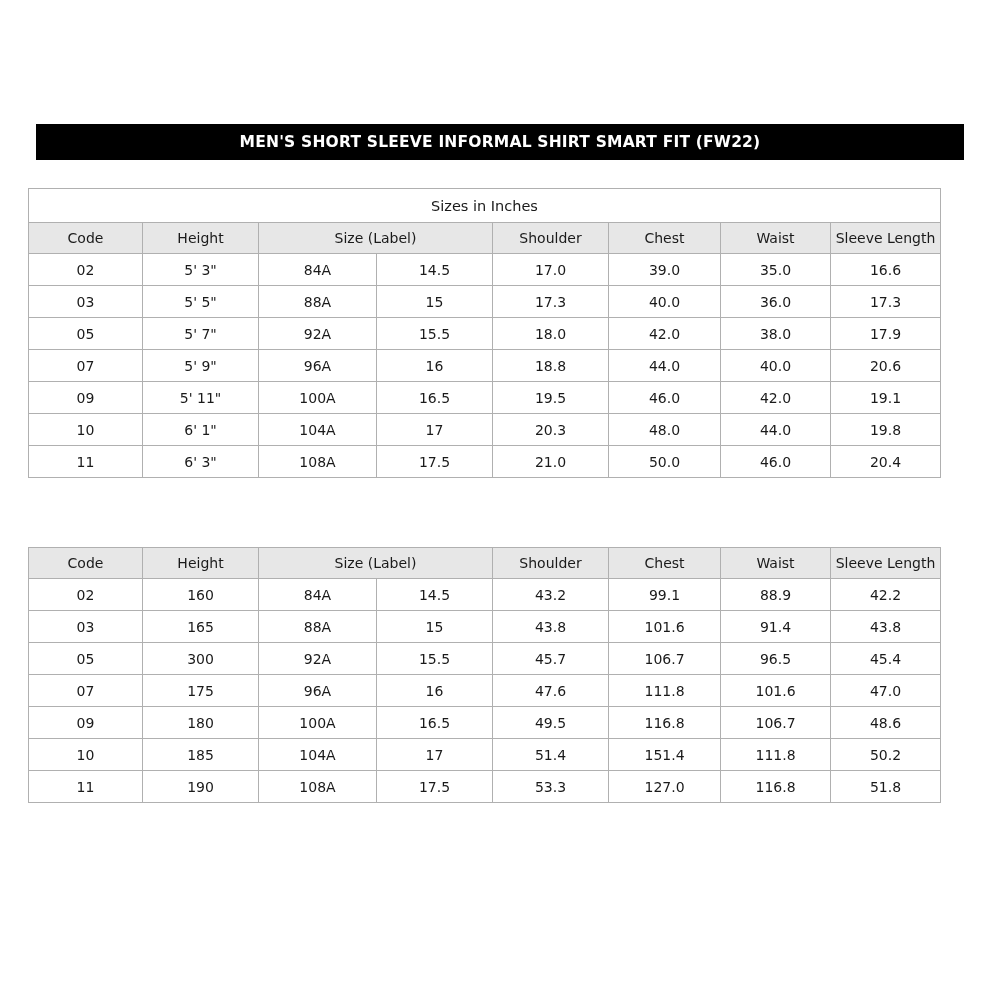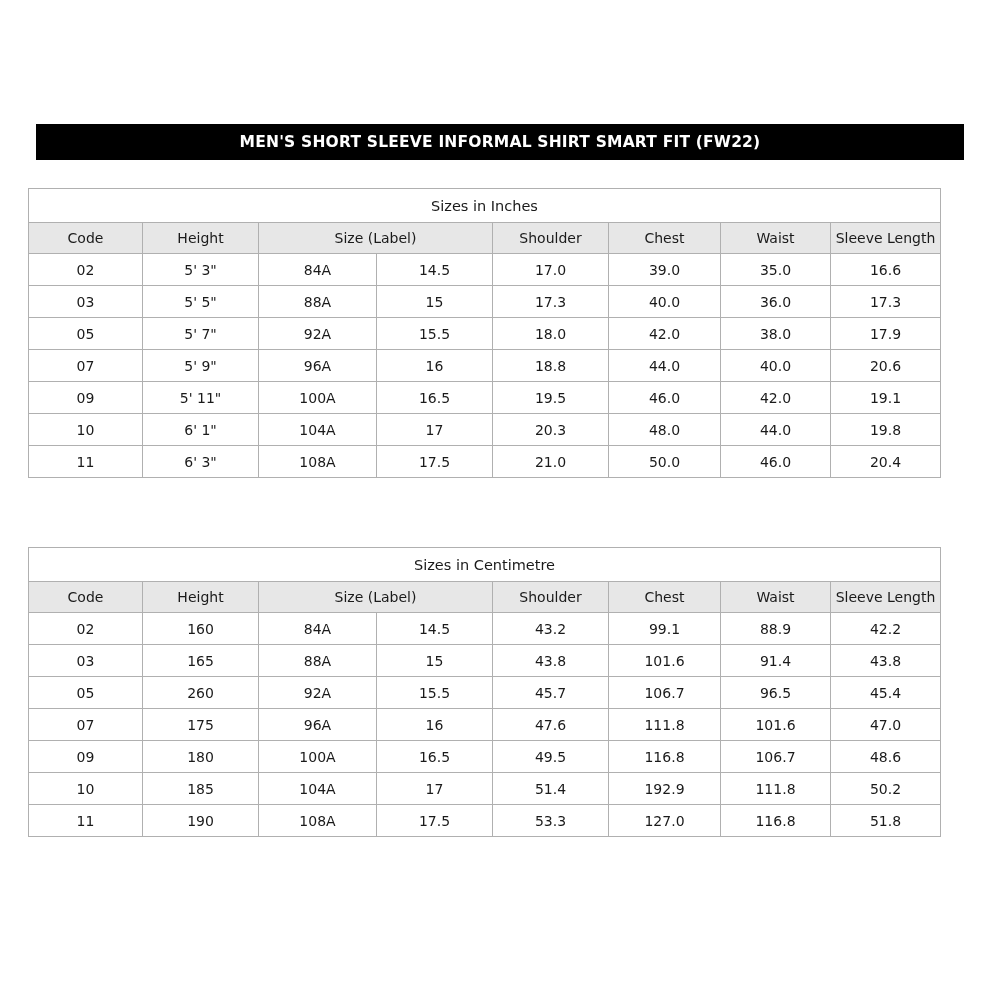--- a/index.html
+++ b/index.html
@@ -193,23 +193,20 @@
       <col class="c-code">
         <col class="c-height">
         <col class="c-size">
         <col class="c-size2">
       <col class="c-shoulder">
         <col class="c-chest">
         <col class="c-waist">
         <col class="c-sleeve">
     </colgroup>
     <tbody>
-      <tr class="caption-row">
-        <td colspan="8">Sizes in Centimetre</td>
-      </tr>
       <tr class="header-row">
         <td>Code</td>
         <td>Height</td>
         <td colspan="2">Size (Label)</td>
         <td>Shoulder</td>
         <td>Chest</td>
         <td>Waist</td>
         <td>Sleeve Length</td>
       </tr>
       <tr class="data-row">
@@ -227,21 +224,21 @@
         <td>165</td>
         <td>88A</td>
         <td>15</td>
         <td>43.8</td>
         <td>101.6</td>
         <td>91.4</td>
         <td>43.8</td>
       </tr>
       <tr class="data-row">
         <td>05</td>
-        <td>260</td>
+        <td>300</td>
         <td>92A</td>
         <td>15.5</td>
         <td>45.7</td>
         <td>106.7</td>
         <td>96.5</td>
         <td>45.4</td>
       </tr>
       <tr class="data-row">
         <td>07</td>
         <td>175</td>
@@ -261,21 +258,21 @@
         <td>116.8</td>
         <td>106.7</td>
         <td>48.6</td>
       </tr>
       <tr class="data-row">
         <td>10</td>
         <td>185</td>
         <td>104A</td>
         <td>17</td>
         <td>51.4</td>
-        <td>192.9</td>
+        <td>151.4</td>
         <td>111.8</td>
         <td>50.2</td>
       </tr>
       <tr class="data-row">
         <td>11</td>
         <td>190</td>
         <td>108A</td>
         <td>17.5</td>
         <td>53.3</td>
         <td>127.0</td>

